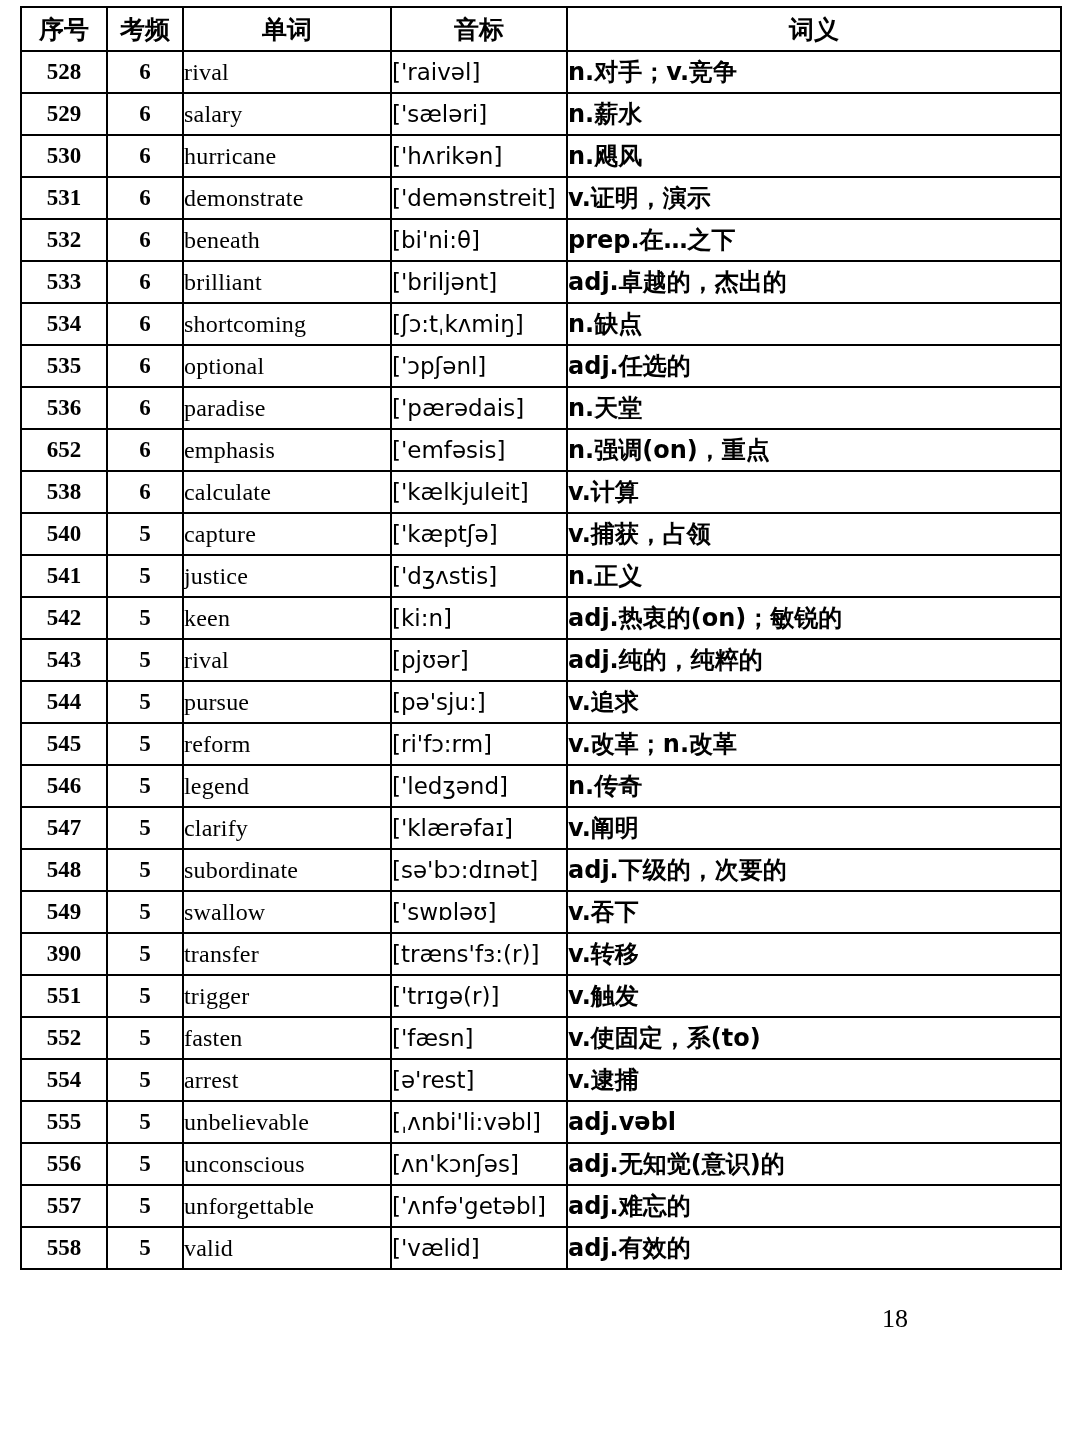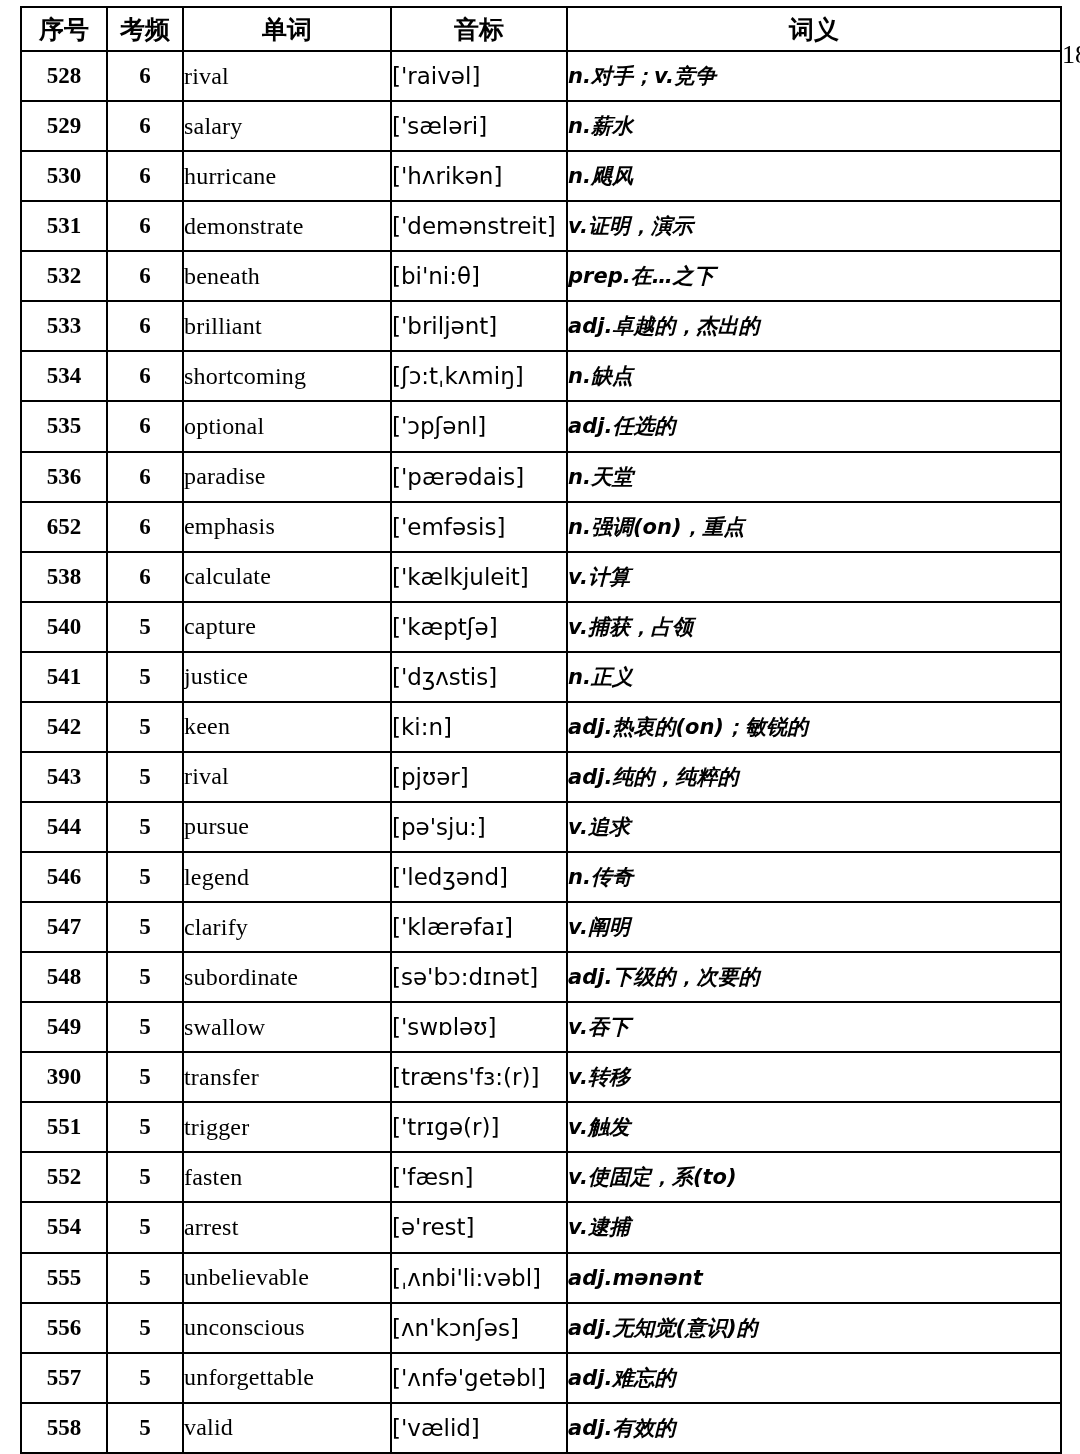--- a/index.html
+++ b/index.html
@@ -13,21 +13,21 @@
     font-family: "Liberation Serif", serif;
     color: #000000;
     position: relative;
   }
   .page {
     width: 928px;
     height: 1454px;
     box-sizing: border-box;
     padding: 6px 20px 0 20px;
     display: flex;
-    flex-direction: row;
+    flex-direction: column;
   }
   table.vocab {
     border-collapse: collapse;
     width: 1040px;
     table-layout: fixed;
   }
   table.vocab th, table.vocab td {
     border: 2px solid #000000;
     padding: 0;
     vertical-align: middle;
@@ -58,24 +58,23 @@
     letter-spacing: 0.2px;
     margin-top: 24px;
   }
   td.ipa {
     padding-left: 12px;
     font-size: 23px;
     font-family: "DejaVu Sans", sans-serif;
   }
   td.mean {
     padding-left: 10px;
-    font-size: 21px;
+    font-size: 24px;
     font-weight: bold;
     font-family: "DejaVu Sans", sans-serif;
-    font-style: italic;
   }
   .page-number {
     margin-top: 34px;
     text-align: right;
     font-size: 26px;
     font-family: "Liberation Serif", serif;
   }
 </style>
 </head>
 <body>
@@ -205,20 +204,27 @@
           <td class="mean">adj.纯的，纯粹的</td>
         </tr>
         <tr>
           <td class="no">544</td>
           <td class="freq">5</td>
           <td class="word">pursue</td>
           <td class="ipa">[pə'sju:]</td>
           <td class="mean">v.追求</td>
         </tr>
         <tr>
+          <td class="no">545</td>
+          <td class="freq">5</td>
+          <td class="word">reform</td>
+          <td class="ipa">[ri'fɔ:rm]</td>
+          <td class="mean">v.改革；n.改革</td>
+        </tr>
+        <tr>
           <td class="no">546</td>
           <td class="freq">5</td>
           <td class="word">legend</td>
           <td class="ipa">['ledʒənd]</td>
           <td class="mean">n.传奇</td>
         </tr>
         <tr>
           <td class="no">547</td>
           <td class="freq">5</td>
           <td class="word">clarify</td>
@@ -265,21 +271,21 @@
           <td class="freq">5</td>
           <td class="word">arrest</td>
           <td class="ipa">[ə'rest]</td>
           <td class="mean">v.逮捕</td>
         </tr>
         <tr>
           <td class="no">555</td>
           <td class="freq">5</td>
           <td class="word">unbelievable</td>
           <td class="ipa">[ˌʌnbi'li:vəbl]</td>
-          <td class="mean">adj.mənənt</td>
+          <td class="mean">adj.vəbl</td>
         </tr>
         <tr>
           <td class="no">556</td>
           <td class="freq">5</td>
           <td class="word">unconscious</td>
           <td class="ipa">[ʌn'kɔnʃəs]</td>
           <td class="mean">adj.无知觉(意识)的</td>
         </tr>
         <tr>
           <td class="no">557</td>

